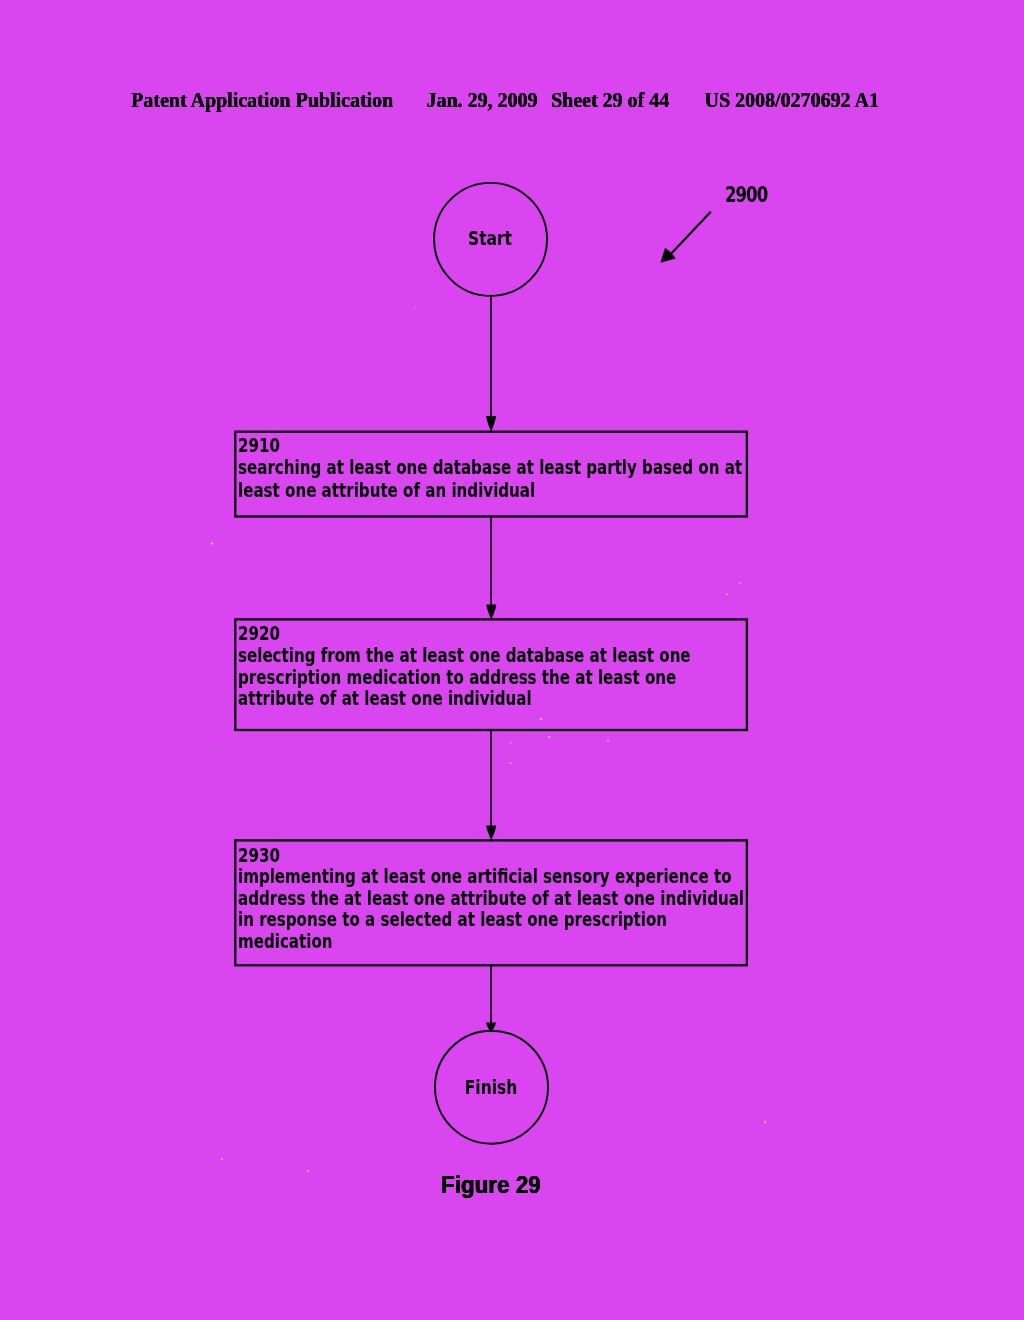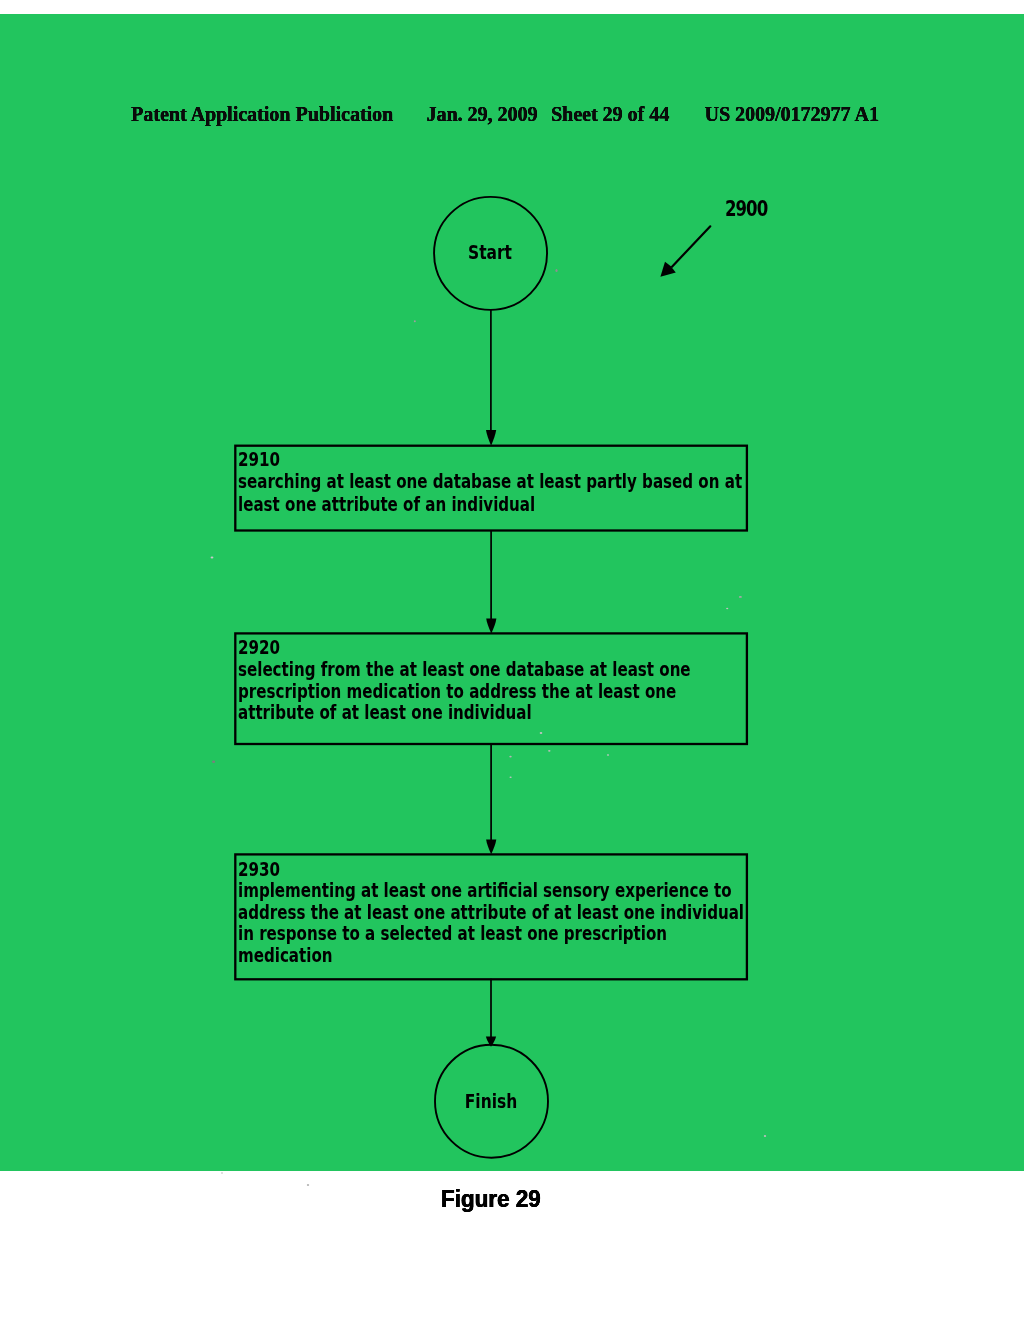--- a/index.html
+++ b/index.html
@@ -4,21 +4,21 @@
 <title>Patent Application Publication - Figure 29</title>
 <style>
   html, body { margin:0; padding:0; background:#ffffff; }
   * { -webkit-font-smoothing:antialiased; -moz-osx-font-smoothing:grayscale; }
   body {
     width:1024px; height:1320px;
     position:relative; overflow:hidden;
     font-family:"DejaVu Sans", sans-serif;
     color:#000000;
   }
-  .page { position:absolute; left:0; top:14px; width:1024px; height:1157px; background:#22c55e;
+  .page { position:absolute; left:0; top:0; width:1024px; height:1320px; background:#d946ef;
           will-change:transform; transform:translateZ(0); }
 
   
   .hdr-item {
     position:absolute;
     font-family:"Liberation Serif", serif;
     font-weight:bold;
     font-size:20px;
     letter-spacing:0px;
     white-space:nowrap;
@@ -85,21 +85,21 @@
 </style>
 </head>
 <body>
 
 <div class="page">
 
   <div>
     <span class="hdr-item" id="hdr-pub">Patent Application Publication</span>
     <span class="hdr-item" id="hdr-date">Jan. 29, 2009</span>
     <span class="hdr-item" id="hdr-sheet">Sheet 29 of 44</span>
-    <span class="hdr-item" id="hdr-num">US 2009/0172977 A1</span>
+    <span class="hdr-item" id="hdr-num">US 2008/0270692 A1</span>
   </div>
 
   <svg class="flow" viewBox="0 0 1024 1320">
     <g fill="none" stroke="#000000" stroke-width="1.9">
       <circle cx="490.55" cy="239.35" r="56.5"></circle>
       <circle cx="491.5" cy="1087.2" r="56.5"></circle>
     </g>
     <g fill="none" stroke="#000000" stroke-width="2.3">
       <rect x="235.3" y="431.7" width="511.6" height="84.8"></rect>
       <rect x="235.3" y="619.4" width="511.6" height="110.6"></rect>

